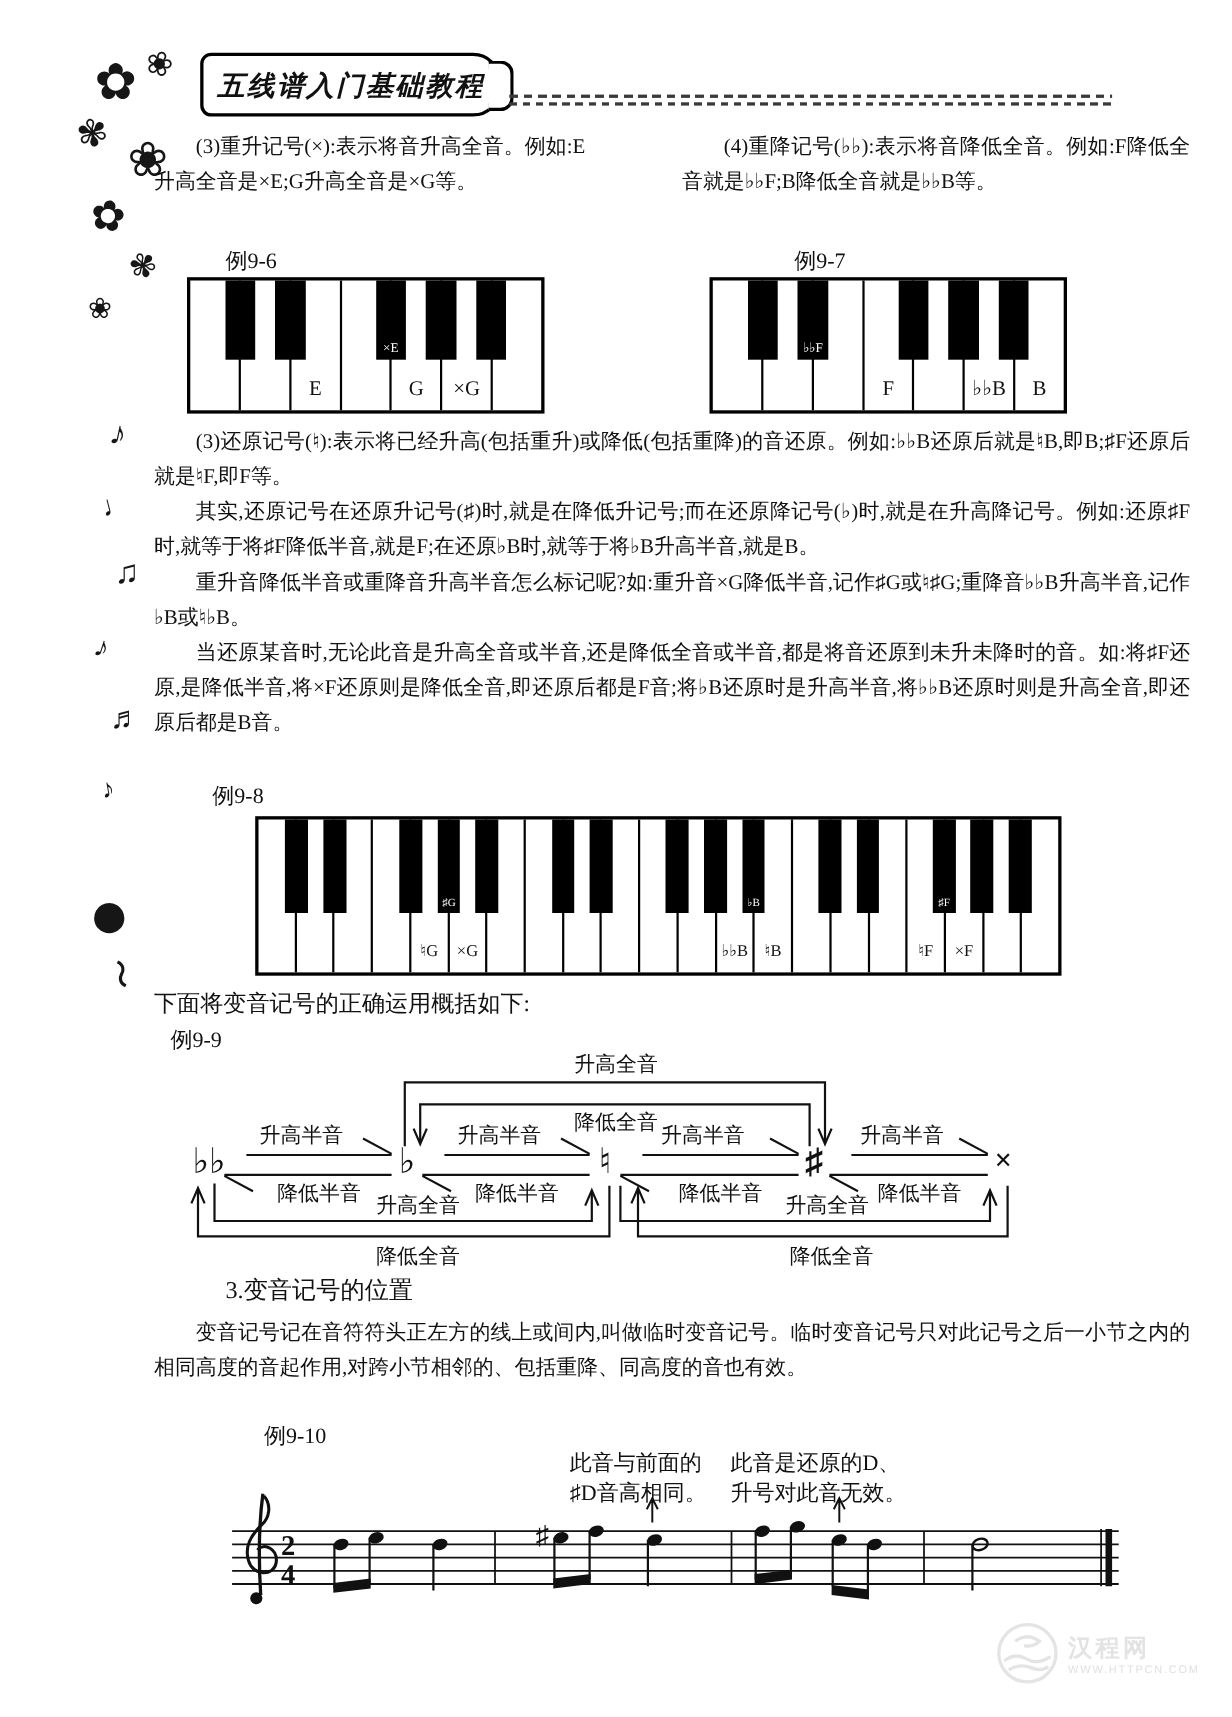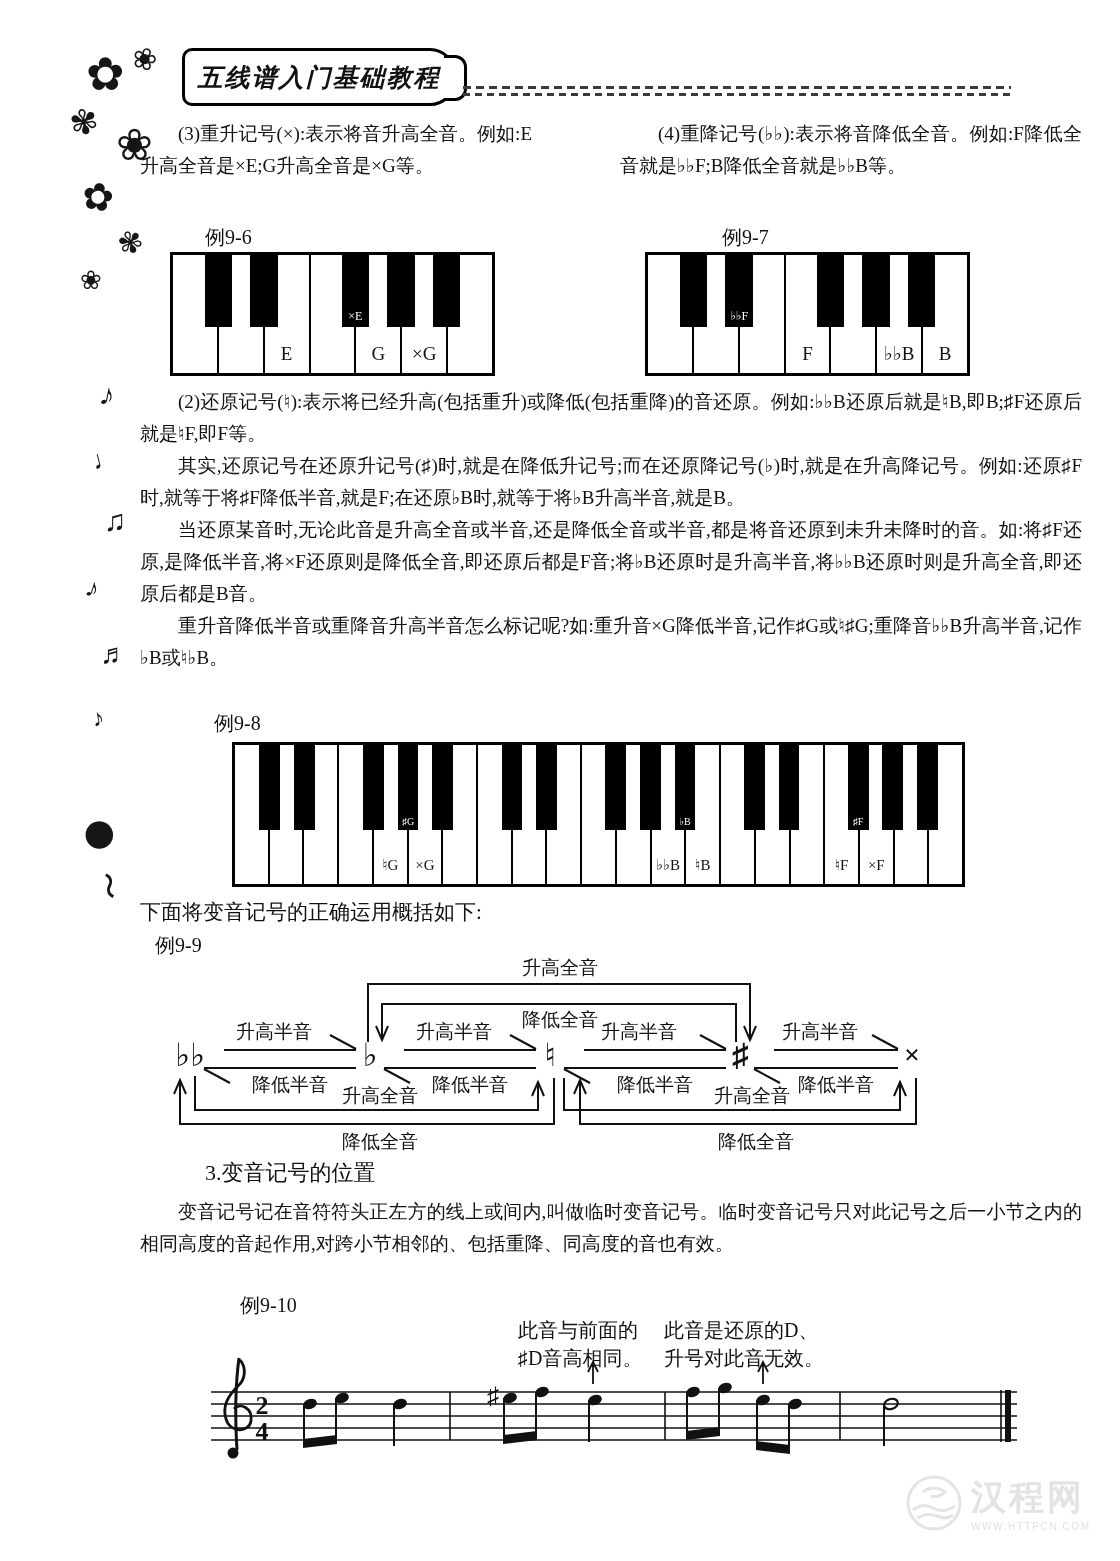--- a/index.html
+++ b/index.html
@@ -34,21 +34,21 @@
   .kb .blabel{position:absolute;bottom:3px;width:100%;text-align:center;color:#fff;
               font-size:12px;white-space:nowrap;}
   .kb-lg .wlabel{font-size:15px;bottom:10px;}
   .kb-lg .blabel{font-size:10px;}
   
   svg text{font-family:"Liberation Serif","DejaVu Serif",serif;fill:#111;}
   .ann{position:absolute;font-size:20px;line-height:28px;}
   
   .wm{position:absolute;left:903px;top:1472px;display:flex;align-items:center;gap:6px;}
   .wm .wm-text{display:flex;flex-direction:column;align-items:flex-start;}
-  .wm .wm-name{font-size:35px;font-weight:bold;color:#e3e3e3;letter-spacing:3px;}
+  .wm .wm-name{font-size:22px;font-weight:bold;color:#e3e3e3;letter-spacing:3px;}
   .wm .wm-url{font-size:10px;color:#e0e0e0;letter-spacing:1.6px;font-family:"Liberation Sans",sans-serif;}
 </style>
 </head>
 <body>
 
 <div id="page">
 
   <span class="abs decor" style="left:86px;top:52px;font-size:46px;">✿</span>
   <span class="abs decor" style="left:132px;top:44px;font-size:30px;transform:rotate(18deg);">❀</span>
   <span class="abs decor" style="left:70px;top:106px;font-size:34px;transform:rotate(-12deg);">✾</span>
@@ -122,27 +122,27 @@
       <div class="bkey" style="width: 8.57143%; left: 10%;"></div>
       <div class="bkey" style="width: 8.57143%; left: 24.2857%;">
         <span class="blabel">♭♭F</span>
       </div>
       <div class="bkey" style="width: 8.57143%; left: 52.8571%;"></div>
       <div class="bkey" style="width: 8.57143%; left: 67.1429%;"></div>
       <div class="bkey" style="width: 8.57143%; left: 81.4286%;"></div>
     </div>
 
   <div class="col" style="left:140px;top:386px;width:942px;">
-    <p class="para">(2)还原记号(♮):表示将已经升高(包括重升)或降低(包括重降)的音还原。例如:♭♭B还原后就是♮B,即B;♯F还原后就是♮F,即F等。</p>
+    <p class="para">(3)还原记号(♮):表示将已经升高(包括重升)或降低(包括重降)的音还原。例如:♭♭B还原后就是♮B,即B;♯F还原后就是♮F,即F等。</p>
     <p class="para">其实,还原记号在还原升记号(♯)时,就是在降低升记号;而在还原降记号(♭)时,就是在升高降记号。例如:还原♯F时,就等于将♯F降低半音,就是F;在还原♭B时,就等于将♭B升高半音,就是B。</p>
+    <p class="para">重升音降低半音或重降音升高半音怎么标记呢?如:重升音×G降低半音,记作♯G或♮♯G;重降音♭♭B升高半音,记作♭B或♮♭B。</p>
     <p class="para">当还原某音时,无论此音是升高全音或半音,还是降低全音或半音,都是将音还原到未升未降时的音。如:将♯F还原,是降低半音,将×F还原则是降低全音,即还原后都是F音;将♭B还原时是升高半音,将♭♭B还原时则是升高全音,即还原后都是B音。</p>
-    <p class="para">重升音降低半音或重降音升高半音怎么标记呢?如:重升音×G降低半音,记作♯G或♮♯G;重降音♭♭B升高半音,记作♭B或♮♭B。</p>
-  </div>
-
-  <span class="exlabel" style="left:214px;top:710px;">例9-8</span>
+  </div>
+
+  <span class="exlabel" style="left:193px;top:710px;">例9-8</span>
   <div class="kb kb-lg" style="left:232px;top:742px;width:733px;height:145px;">
       <div class="wkey"></div>
       <div class="wkey"></div>
       <div class="wkey"></div>
       <div class="wkey"></div>
       <div class="wkey">
         <span class="wlabel">♮G</span>
       </div>
       <div class="wkey">
         <span class="wlabel">×G</span>

